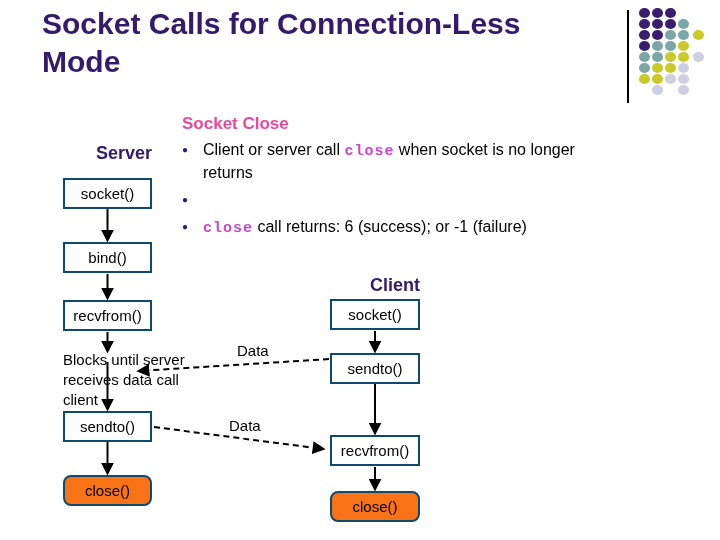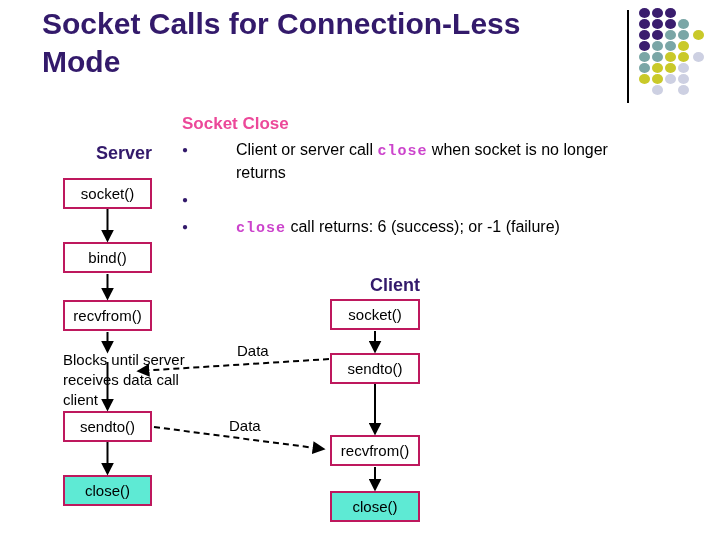--- a/index.html
+++ b/index.html
@@ -17,35 +17,35 @@
   .dots { position:absolute; left:639px; top:8px; width:70px; height:95px; }
   .dot { position:absolute; width:11px; height:10px; border-radius:50%; }
 
   .content-heading {
     position:absolute; left:182px; top:114px;
     font-size:17px; font-weight:bold; color:#ec4899;
   }
   .bullet-list { position:absolute; left:182px; top:139px; width:500px; }
   .bullet-item { display:flex; align-items:flex-start; margin-bottom:6px; }
   .bullet-marker { width:21px; flex:0 0 21px; font-size:10px; color:#331a6b; line-height:21px; }
-  .bullet-text { font-size:16px; color:#000; line-height:21px;margin-left:33px; }
+  .bullet-text { font-size:16px; color:#000; line-height:21px; }
   .code {
     font-family:"Liberation Mono","DejaVu Sans Mono",monospace;
     font-weight:bold; color:#cc44cc; font-size:15px; letter-spacing:1px;
   }
 
   .col-label {
     position:absolute; font-size:18px; font-weight:bold; color:#331a6b; text-align:right;
   }
   .node-box {
-    position:absolute; width:89px; height:31px; border:2px solid #be185d; background:#fff;
+    position:absolute; width:89px; height:31px; border:2px solid #0c4a6e; background:#fff;
     display:flex; align-items:center; justify-content:center;
     font-size:15px; color:#000;
   }
-  .node-box.filled { background:#5eead4; }
+  .node-box.filled { background:#f97316;border-radius:8px; }
   .note {
     position:absolute; left:63px; top:350px; width:150px;
     font-size:15px; color:#000; line-height:20px; white-space:pre-line;
   }
   .data-label { position:absolute; font-size:15px; color:#000; }
   svg.overlay { position:absolute; left:0; top:0; width:720px; height:540px; pointer-events:none; }
 </style>
 </head>
 <body>
 

